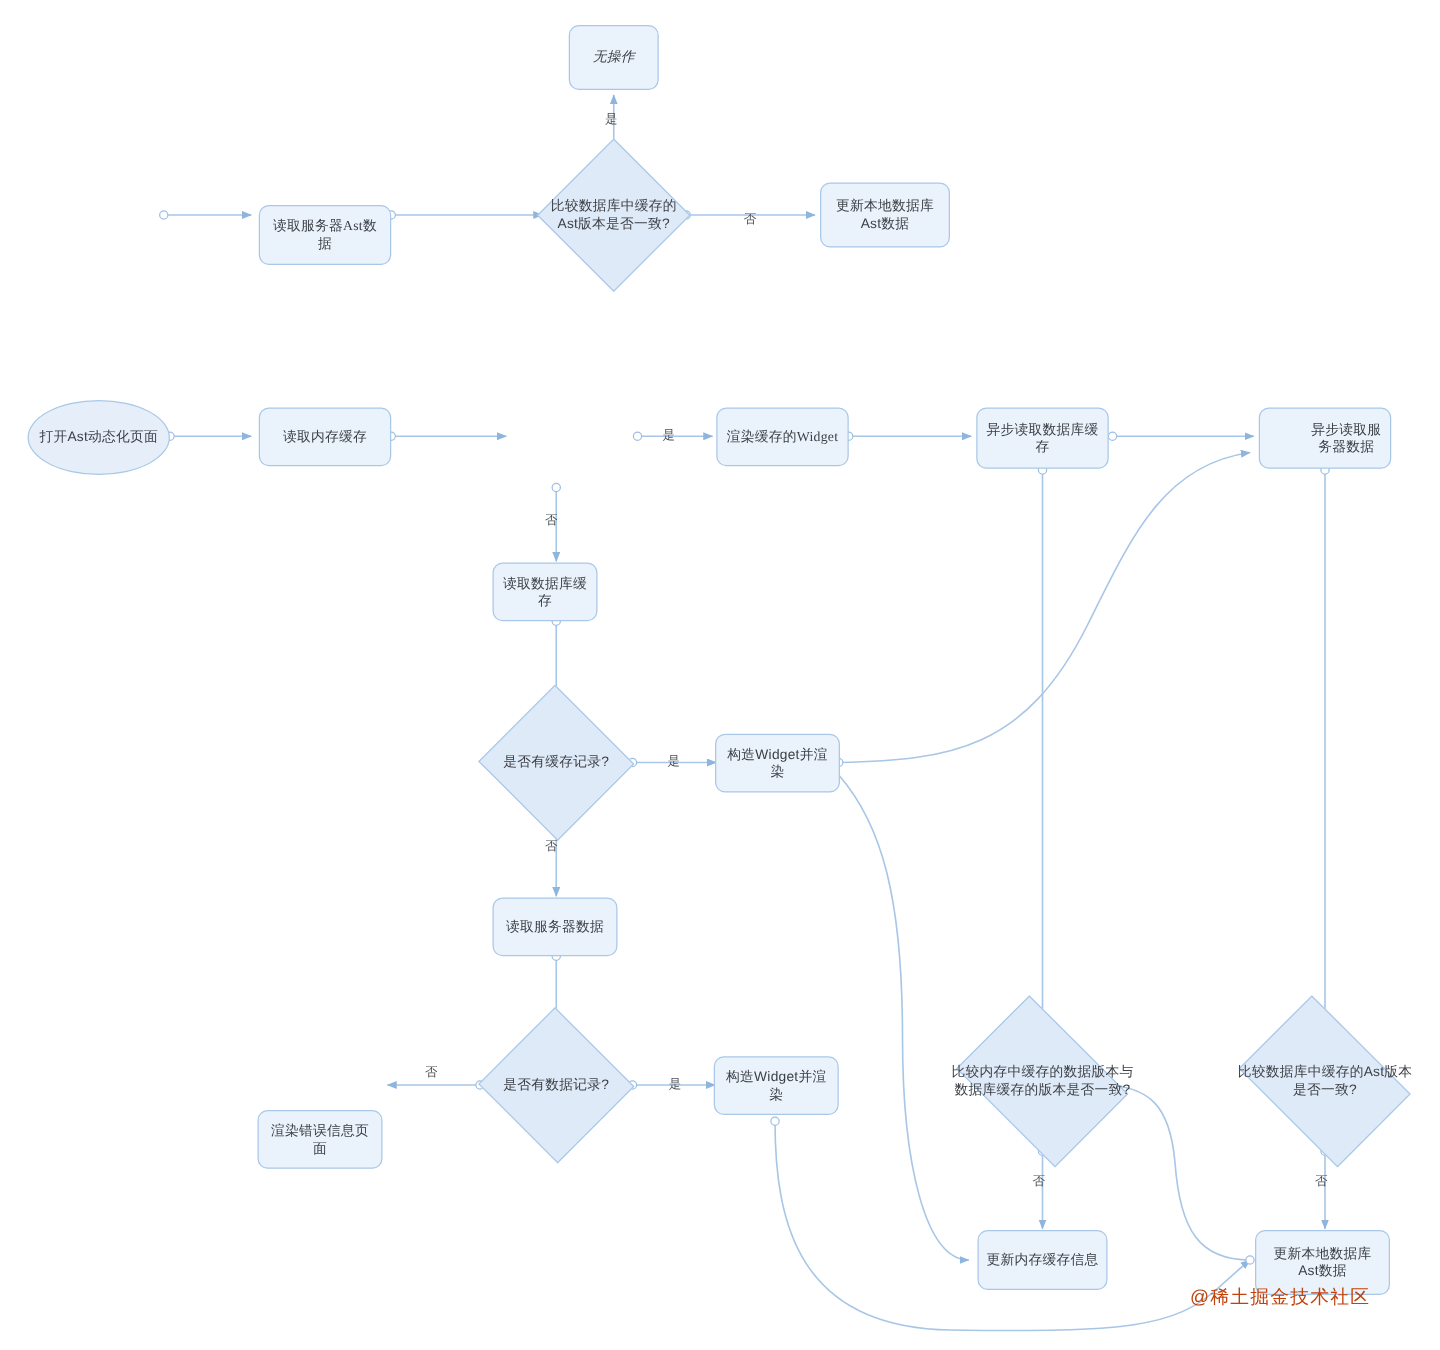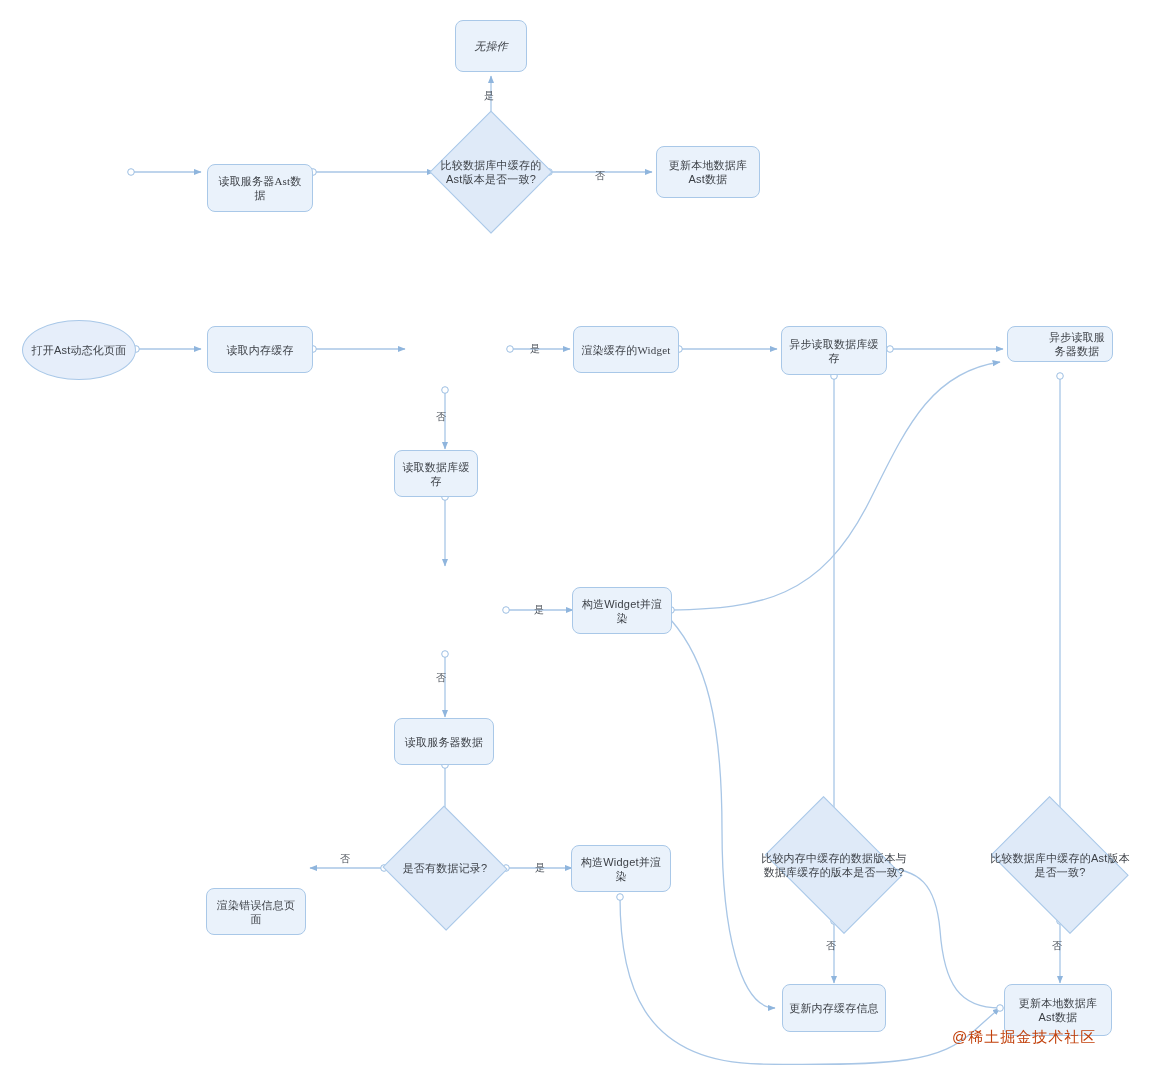--- a/index.html
+++ b/index.html
@@ -211,28 +211,32 @@
 
 
   <div class="node process" style="left:573px; top:326px; width:106px; height:47px;font-family:Liberation Serif, serif;">
     <span>渲染缓存的Widget</span>
   </div>
 
   <div class="node process" style="left:781px; top:326px; width:106px; height:49px;">
     <span>异步读取数据库缓存</span>
   </div>
 
-  <div class="node process" style="left:1007px; top:326px; width:106px; height:36px;padding-left:40px;">
+  <div class="node process" style="left:1007px; top:326px; width:106px; height:49px;padding-left:40px;">
     <span>异步读取服务器数据</span>
   </div>
 
   <div class="node process" style="left:394px; top:450px; width:84px; height:47px;">
     <span>读取数据库缓存</span>
   </div>
 
+  <div class="node decision" style="left:383px; top:550px; width:124px; height:120px;">
+    <div class="dshape"></div>
+    <span class="dlabel">是否有缓存记录?</span>
+  </div>
 
   <div class="node process" style="left:572px; top:587px; width:100px; height:47px;">
     <span>构造Widget并渲染</span>
   </div>
 
   <div class="node process" style="left:394px; top:718px; width:100px; height:47px;">
     <span>读取服务器数据</span>
   </div>
 
   <div class="node decision" style="left:383px; top:808px; width:124px; height:120px;">

